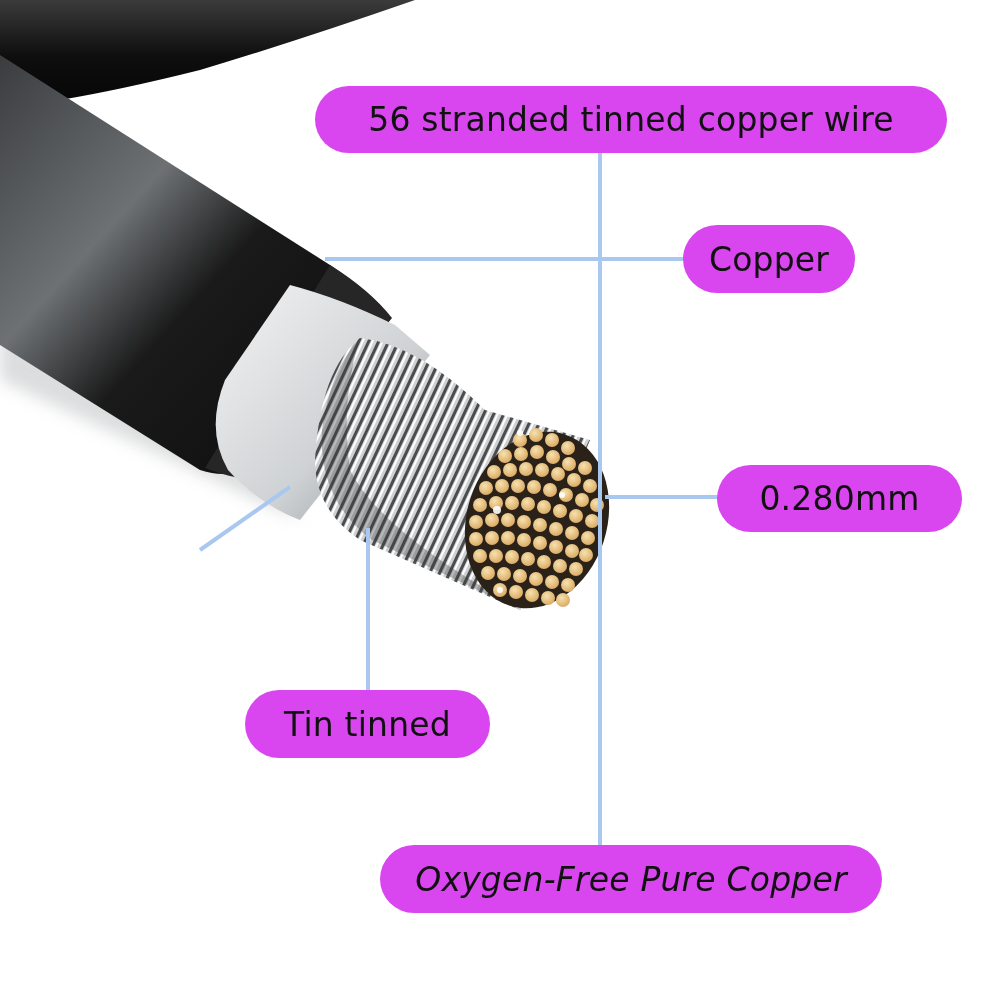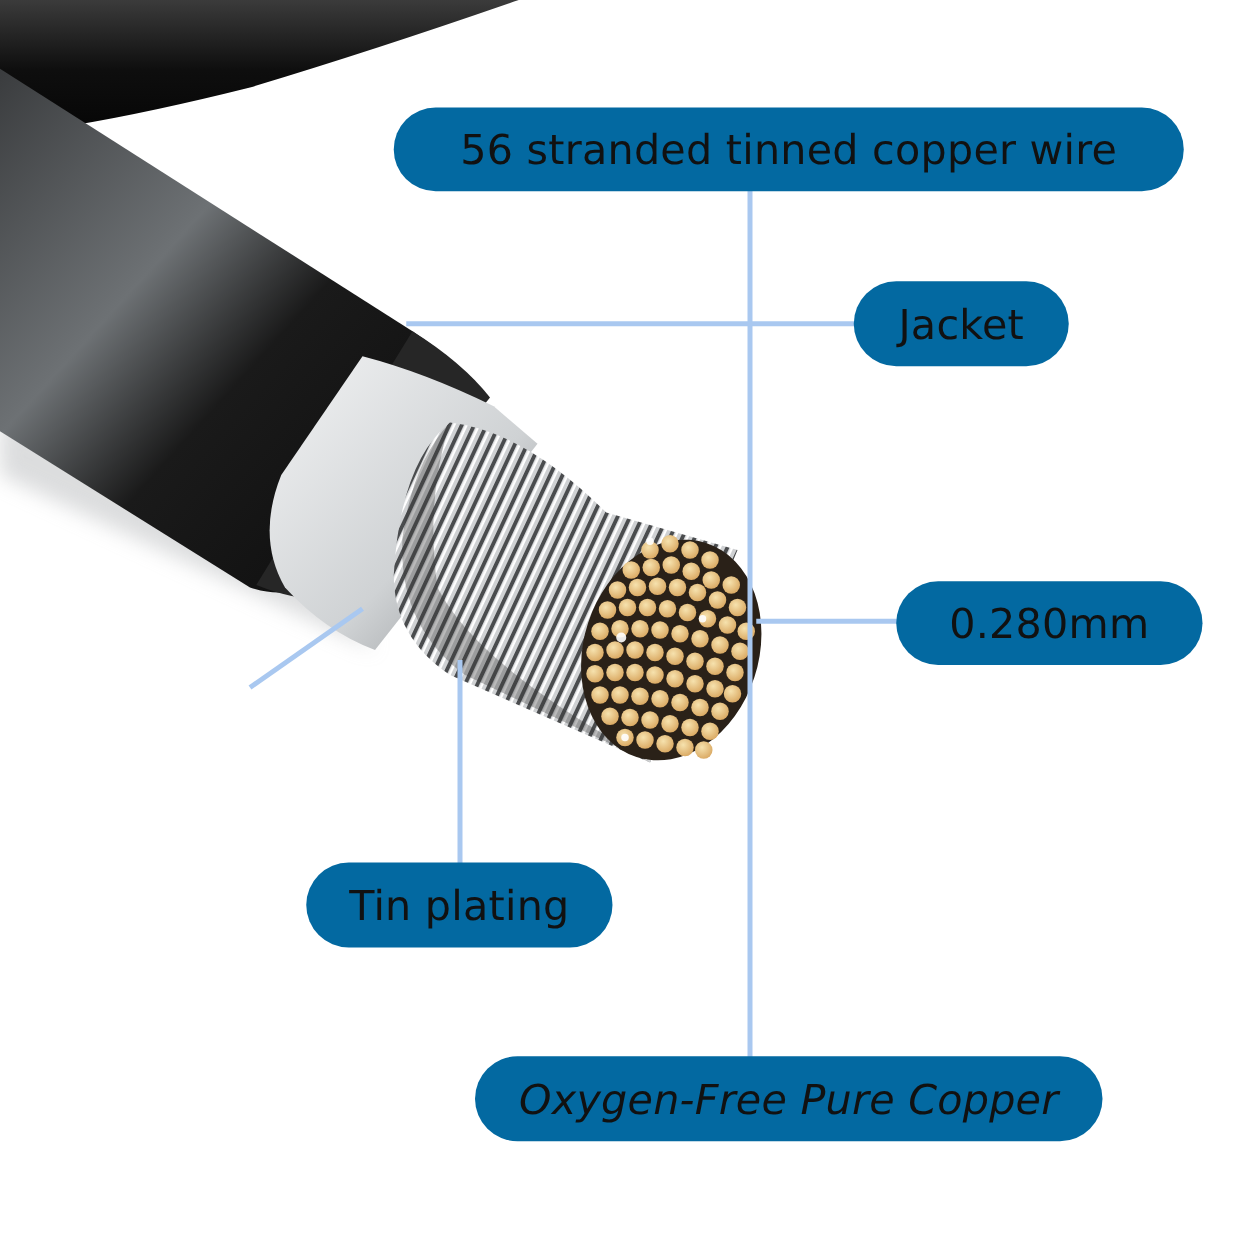--- a/index.html
+++ b/index.html
@@ -1,20 +1,20 @@
 <!DOCTYPE html>
 <html><head>
 <meta charset="utf-8">
 <style>
   html, body { margin:0; padding:0; background:#ffffff; }
   body { width:1000px; height:1000px; position:relative; overflow:hidden;
          font-family: "DejaVu Sans", "Liberation Sans", sans-serif; }
   .stage { position:absolute; left:0; top:0; width:1000px; height:1000px; }
   svg.art { position:absolute; left:0; top:0; }
-  .pill { position:absolute; background:#0369a1; border-radius:34px;
+  .pill { position:absolute; background:#d946ef; border-radius:34px;
           display:flex; align-items:center; justify-content:center;
           color:#111; font-size:33px; letter-spacing:0.2px; box-sizing:border-box;
           white-space:nowrap; }
 </style>
 </head>
 <body>
 
 <div class="stage">
 
   <svg class="art" width="1000" height="1000" viewBox="0 0 1000 1000">
@@ -154,29 +154,29 @@
       <line x1="200" y1="550" x2="290" y2="487"></line>
       <line x1="368" y1="528" x2="368" y2="692"></line>
     </g>
   </svg>
 
   <div class="pill" style="left:315px; top:86px; width:632px; height:67px;">
     <span>56 stranded tinned copper wire</span>
   </div>
 
   <div class="pill" style="left:683px; top:225px; width:172px; height:68px;">
-    <span>Jacket</span>
+    <span>Copper</span>
   </div>
 
   <div class="pill" style="left:717px; top:465px; width:245px; height:67px;">
     <span>0.280mm</span>
   </div>
 
 
   <div class="pill" style="left:245px; top:690px; width:245px; height:68px;">
-    <span>Tin plating</span>
+    <span>Tin tinned</span>
   </div>
 
   <div class="pill" style="left:380px; top:845px; width:502px; height:68px;font-style:italic;">
     <span>Oxygen-Free Pure Copper</span>
   </div>
 
 </div>
 
 </body></html>

